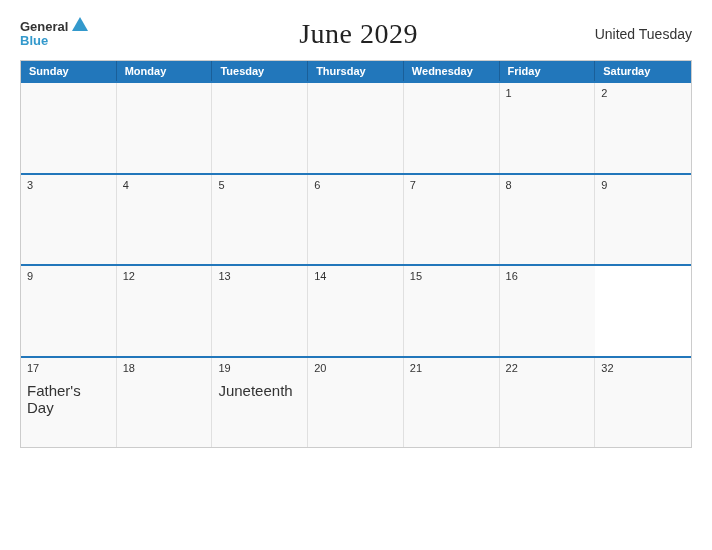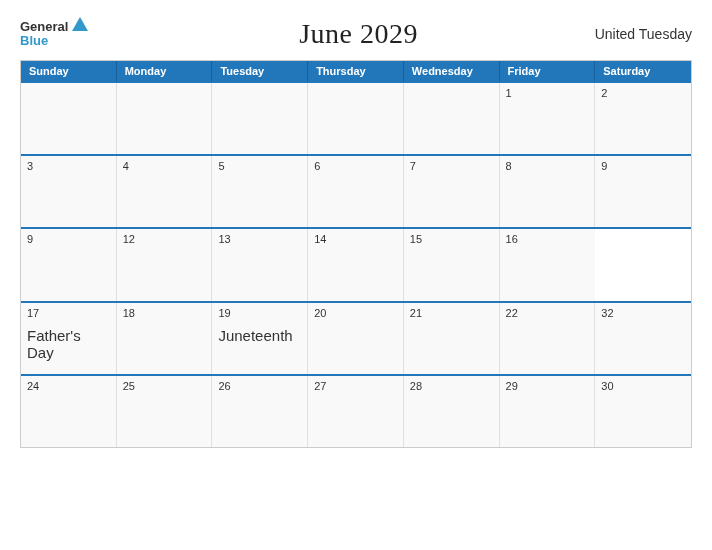--- a/index.html
+++ b/index.html
@@ -245,38 +245,15 @@
           <div class="cal-cell">
             <div class="day-num">21</div>
           </div>
           <div class="cal-cell">
             <div class="day-num">22</div>
           </div>
           <div class="cal-cell">
             <div class="day-num">32</div>
           </div>
         </div>
-        <div class="cal-week">
-          <div class="cal-cell">
-            <div class="day-num">24</div>
-          </div>
-          <div class="cal-cell">
-            <div class="day-num">25</div>
-          </div>
-          <div class="cal-cell">
-            <div class="day-num">26</div>
-          </div>
-          <div class="cal-cell">
-            <div class="day-num">27</div>
-          </div>
-          <div class="cal-cell">
-            <div class="day-num">28</div>
-          </div>
-          <div class="cal-cell">
-            <div class="day-num">29</div>
-          </div>
-          <div class="cal-cell">
-            <div class="day-num">30</div>
-          </div>
-        </div>
       </div>
   </div>
 </div>
 
 </body></html>

